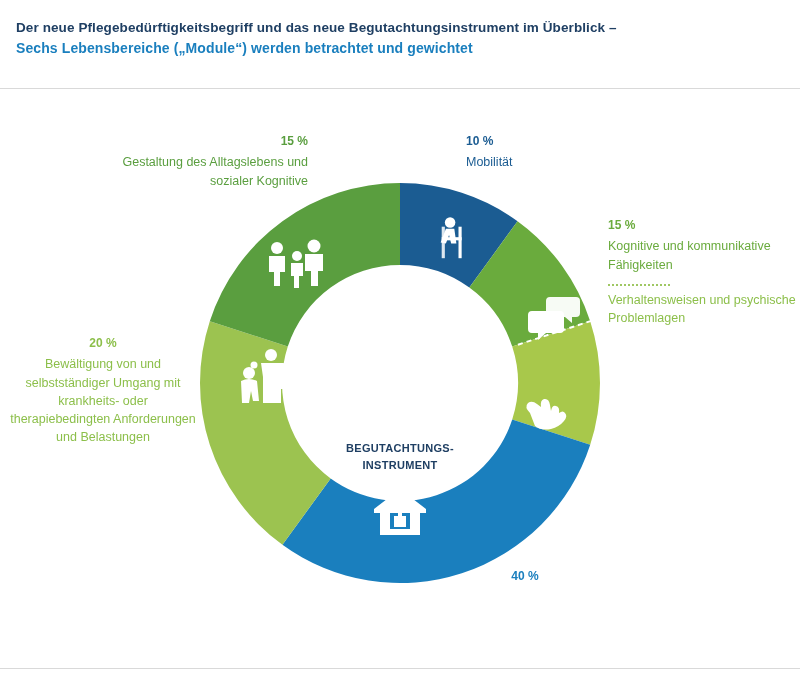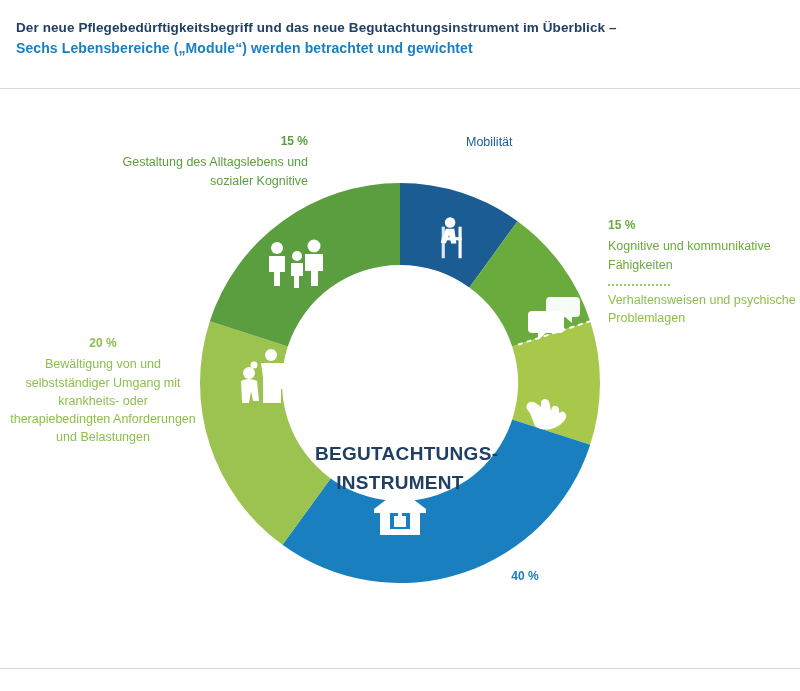--- a/index.html
+++ b/index.html
@@ -69,21 +69,21 @@
     position: absolute;
     left: 192px;
     top: 80px;
   }
   .center-label {
     position: absolute;
     left: 315px;
     top: 345px;
     width: 170px;
     text-align: center;
-    font-size: 19px;
+    font-size: 11px;
     font-weight: bold;
     color: #1f3f63;
     line-height: 1.5;
     letter-spacing: 0.3px;
   }
 
   .lbl {
     position: absolute;
     font-size: 12.5px;
     line-height: 1.45;
@@ -233,20 +233,21 @@
         </g>
       </g>
     </svg>
 
     <div class="center-label">
       <span>BEGUTACHTUNGS-</span><br>
       <span>INSTRUMENT</span>
     </div>
 
     <div class="lbl" id="label-mobilitaet">
+      <span class="pct">10 %</span>
       <span class="txt">Mobilität</span>
     </div>
 
     <div class="lbl" id="label-gestaltung">
       <span class="pct">15 %</span>
       <span class="txt">Gestaltung des Alltagslebens und sozialer Kognitive</span>
     </div>
 
     <div class="lbl" id="label-kognitive">
       <span class="pct">15 %</span>

